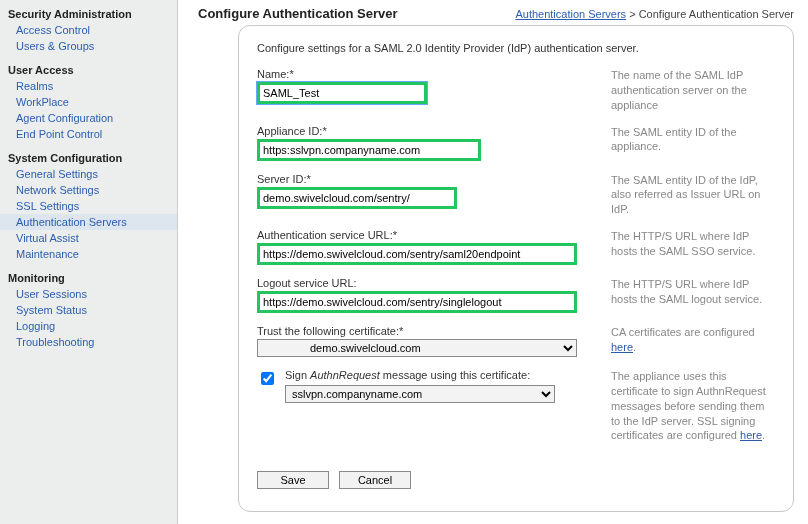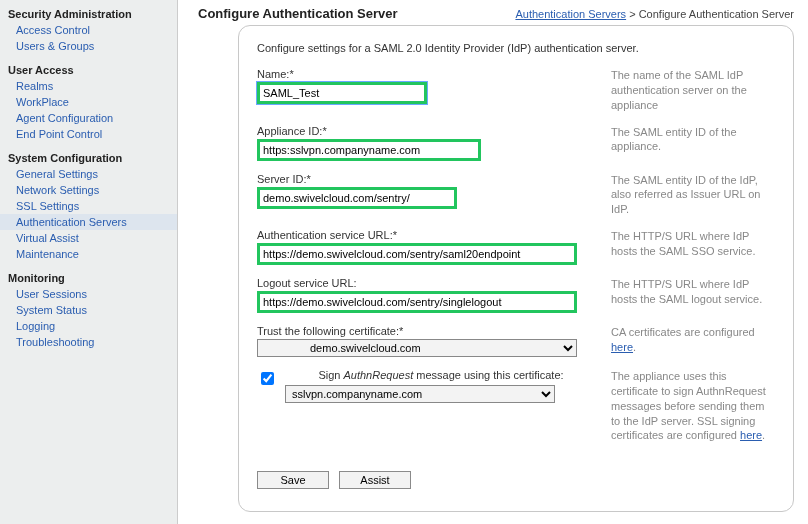--- a/index.html
+++ b/index.html
@@ -97,21 +97,21 @@
   .input-authurl { width: 320px; }
   .input-logouturl { width: 320px; }
   .select-trust { width: 320px; padding-left: 48px; }
   .select-sign { width: 270px; }
   .checkbox-row {
     display: flex;
     align-items: flex-start;
     gap: 8px;
   }
   .checkbox-row .cb-body { flex: 1; }
-  .checkbox-row .cb-label { display: block; margin-bottom: 4px; text-align: center; }
+  .checkbox-row .cb-label { display: block; margin-bottom: 4px; }
   .form-right a { color: #2a5db0; text-decoration: underline; cursor: pointer; }
   .buttons { margin-top: 28px; display: flex; gap: 10px; }
   .btn {
     min-width: 72px;
     padding: 2px 12px;
     font-size: 11px;
     background: #f2f2f2;
     border: 1px solid #8a8a8a;
     cursor: pointer;
     text-align: center;
@@ -236,17 +236,17 @@
             </div>
           </div>
         </div>
         <div class="form-right">
           <span>The appliance uses this certificate to sign AuthnRequest messages before sending them to the IdP server. SSL signing certificates are configured </span><a>here</a><span>.</span>
         </div>
       </div>
 
       <div class="buttons">
         <button class="btn">Save</button>
-        <button class="btn">Assist</button>
+        <button class="btn">Cancel</button>
       </div>
     </div>
   </main>
 </div>
 
 </body></html>

